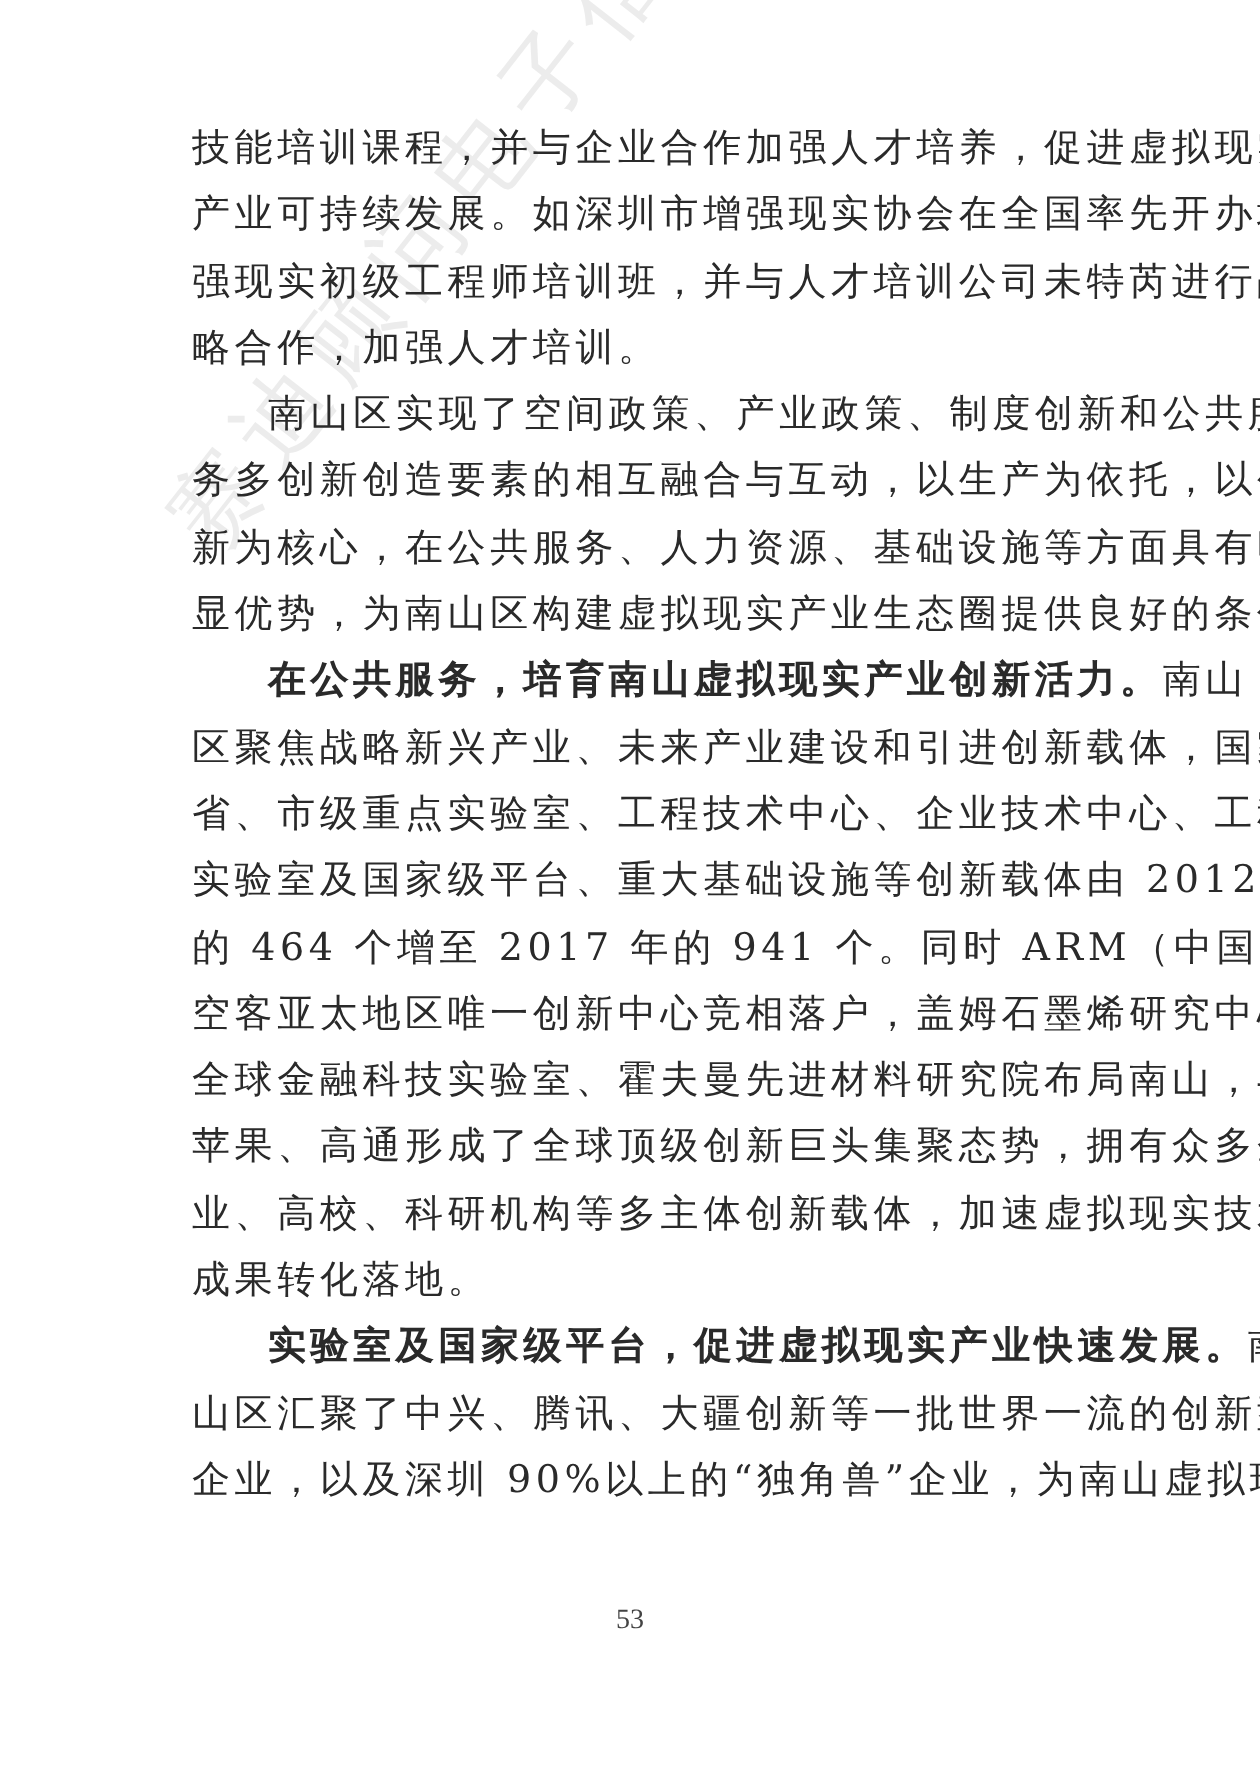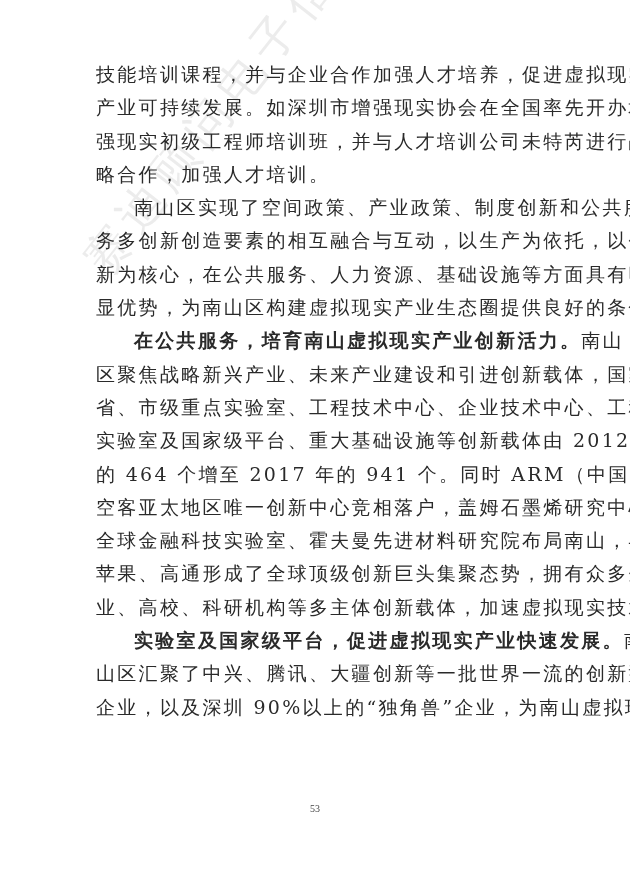--- a/index.html
+++ b/index.html
@@ -63,21 +63,21 @@
       font-family: "DejaVu Serif", serif;
       pointer-events: none;
       letter-spacing: 8px;
     }
     .page-number {
       position: absolute;
       left: 0;
       width: 630px;
       top: 803px;
       text-align: center;
-      font-size: 10px;
+      font-size: 14px;
       font-family: "Liberation Serif", serif;
       color: #444;
     }
   </style>
 </head>
 <body>
 
 <div class="page">
 
   <div class="watermark">赛迪顾问电子信息研究所</div>
@@ -102,20 +102,21 @@
     <div>
       <div class="line indent"><span class="bold">在公共服务，培育南山虚拟现实产业创新活力。</span><span>南山</span></div>
       <div class="line">区聚焦战略新兴产业、未来产业建设和引进创新载体，国家、</div>
       <div class="line">省、市级重点实验室、工程技术中心、企业技术中心、工程</div>
       <div class="line">实验室及国家级平台、重大基础设施等创新载体由 2012 年</div>
       <div class="line">的 464 个增至 2017 年的 941 个。同时 ARM（中国）总部、</div>
       <div class="line">空客亚太地区唯一创新中心竞相落户，盖姆石墨烯研究中心、</div>
       <div class="line">全球金融科技实验室、霍夫曼先进材料研究院布局南山，与</div>
       <div class="line">苹果、高通形成了全球顶级创新巨头集聚态势，拥有众多企</div>
       <div class="line">业、高校、科研机构等多主体创新载体，加速虚拟现实技术</div>
+      <div class="line last">成果转化落地。</div>
     </div>
 
     <div>
       <div class="line indent"><span class="bold">实验室及国家级平台，促进虚拟现实产业快速发展。</span><span>南</span></div>
       <div class="line">山区汇聚了中兴、腾讯、大疆创新等一批世界一流的创新型</div>
       <div class="line">企业，以及深圳 90%以上的“独角兽”企业，为南山虚拟现实</div>
     </div>
 
   </div>
 

